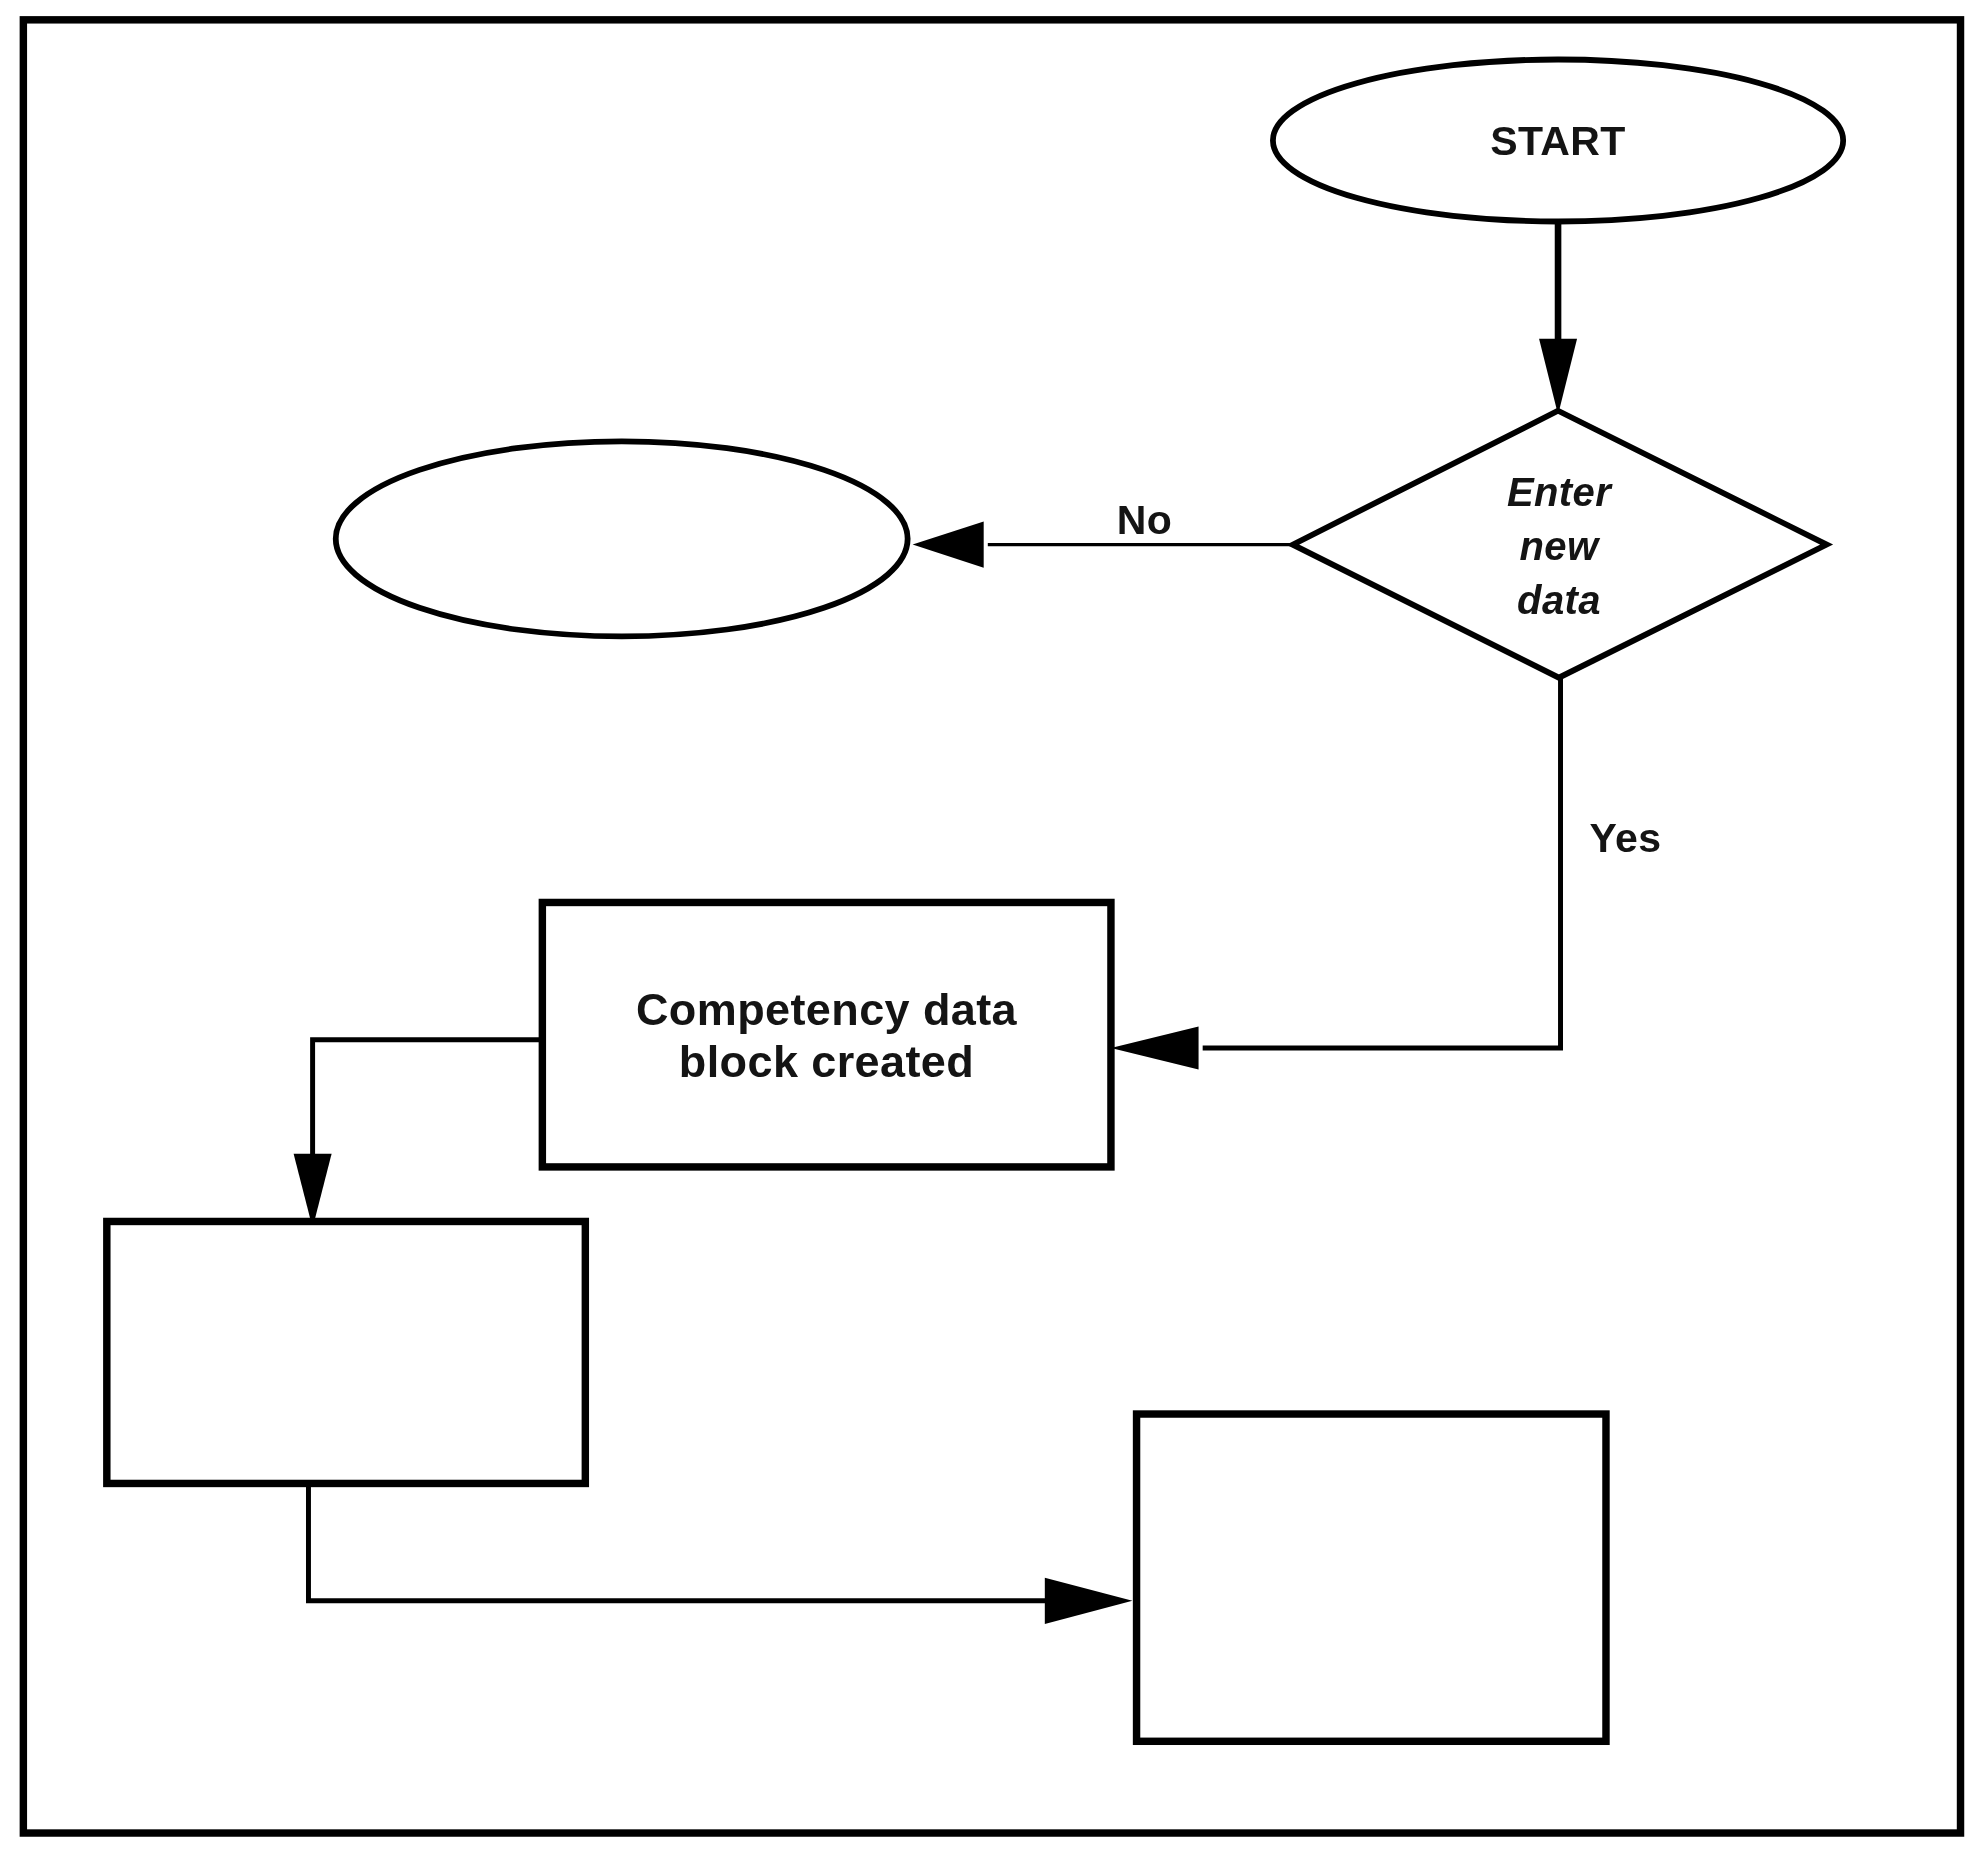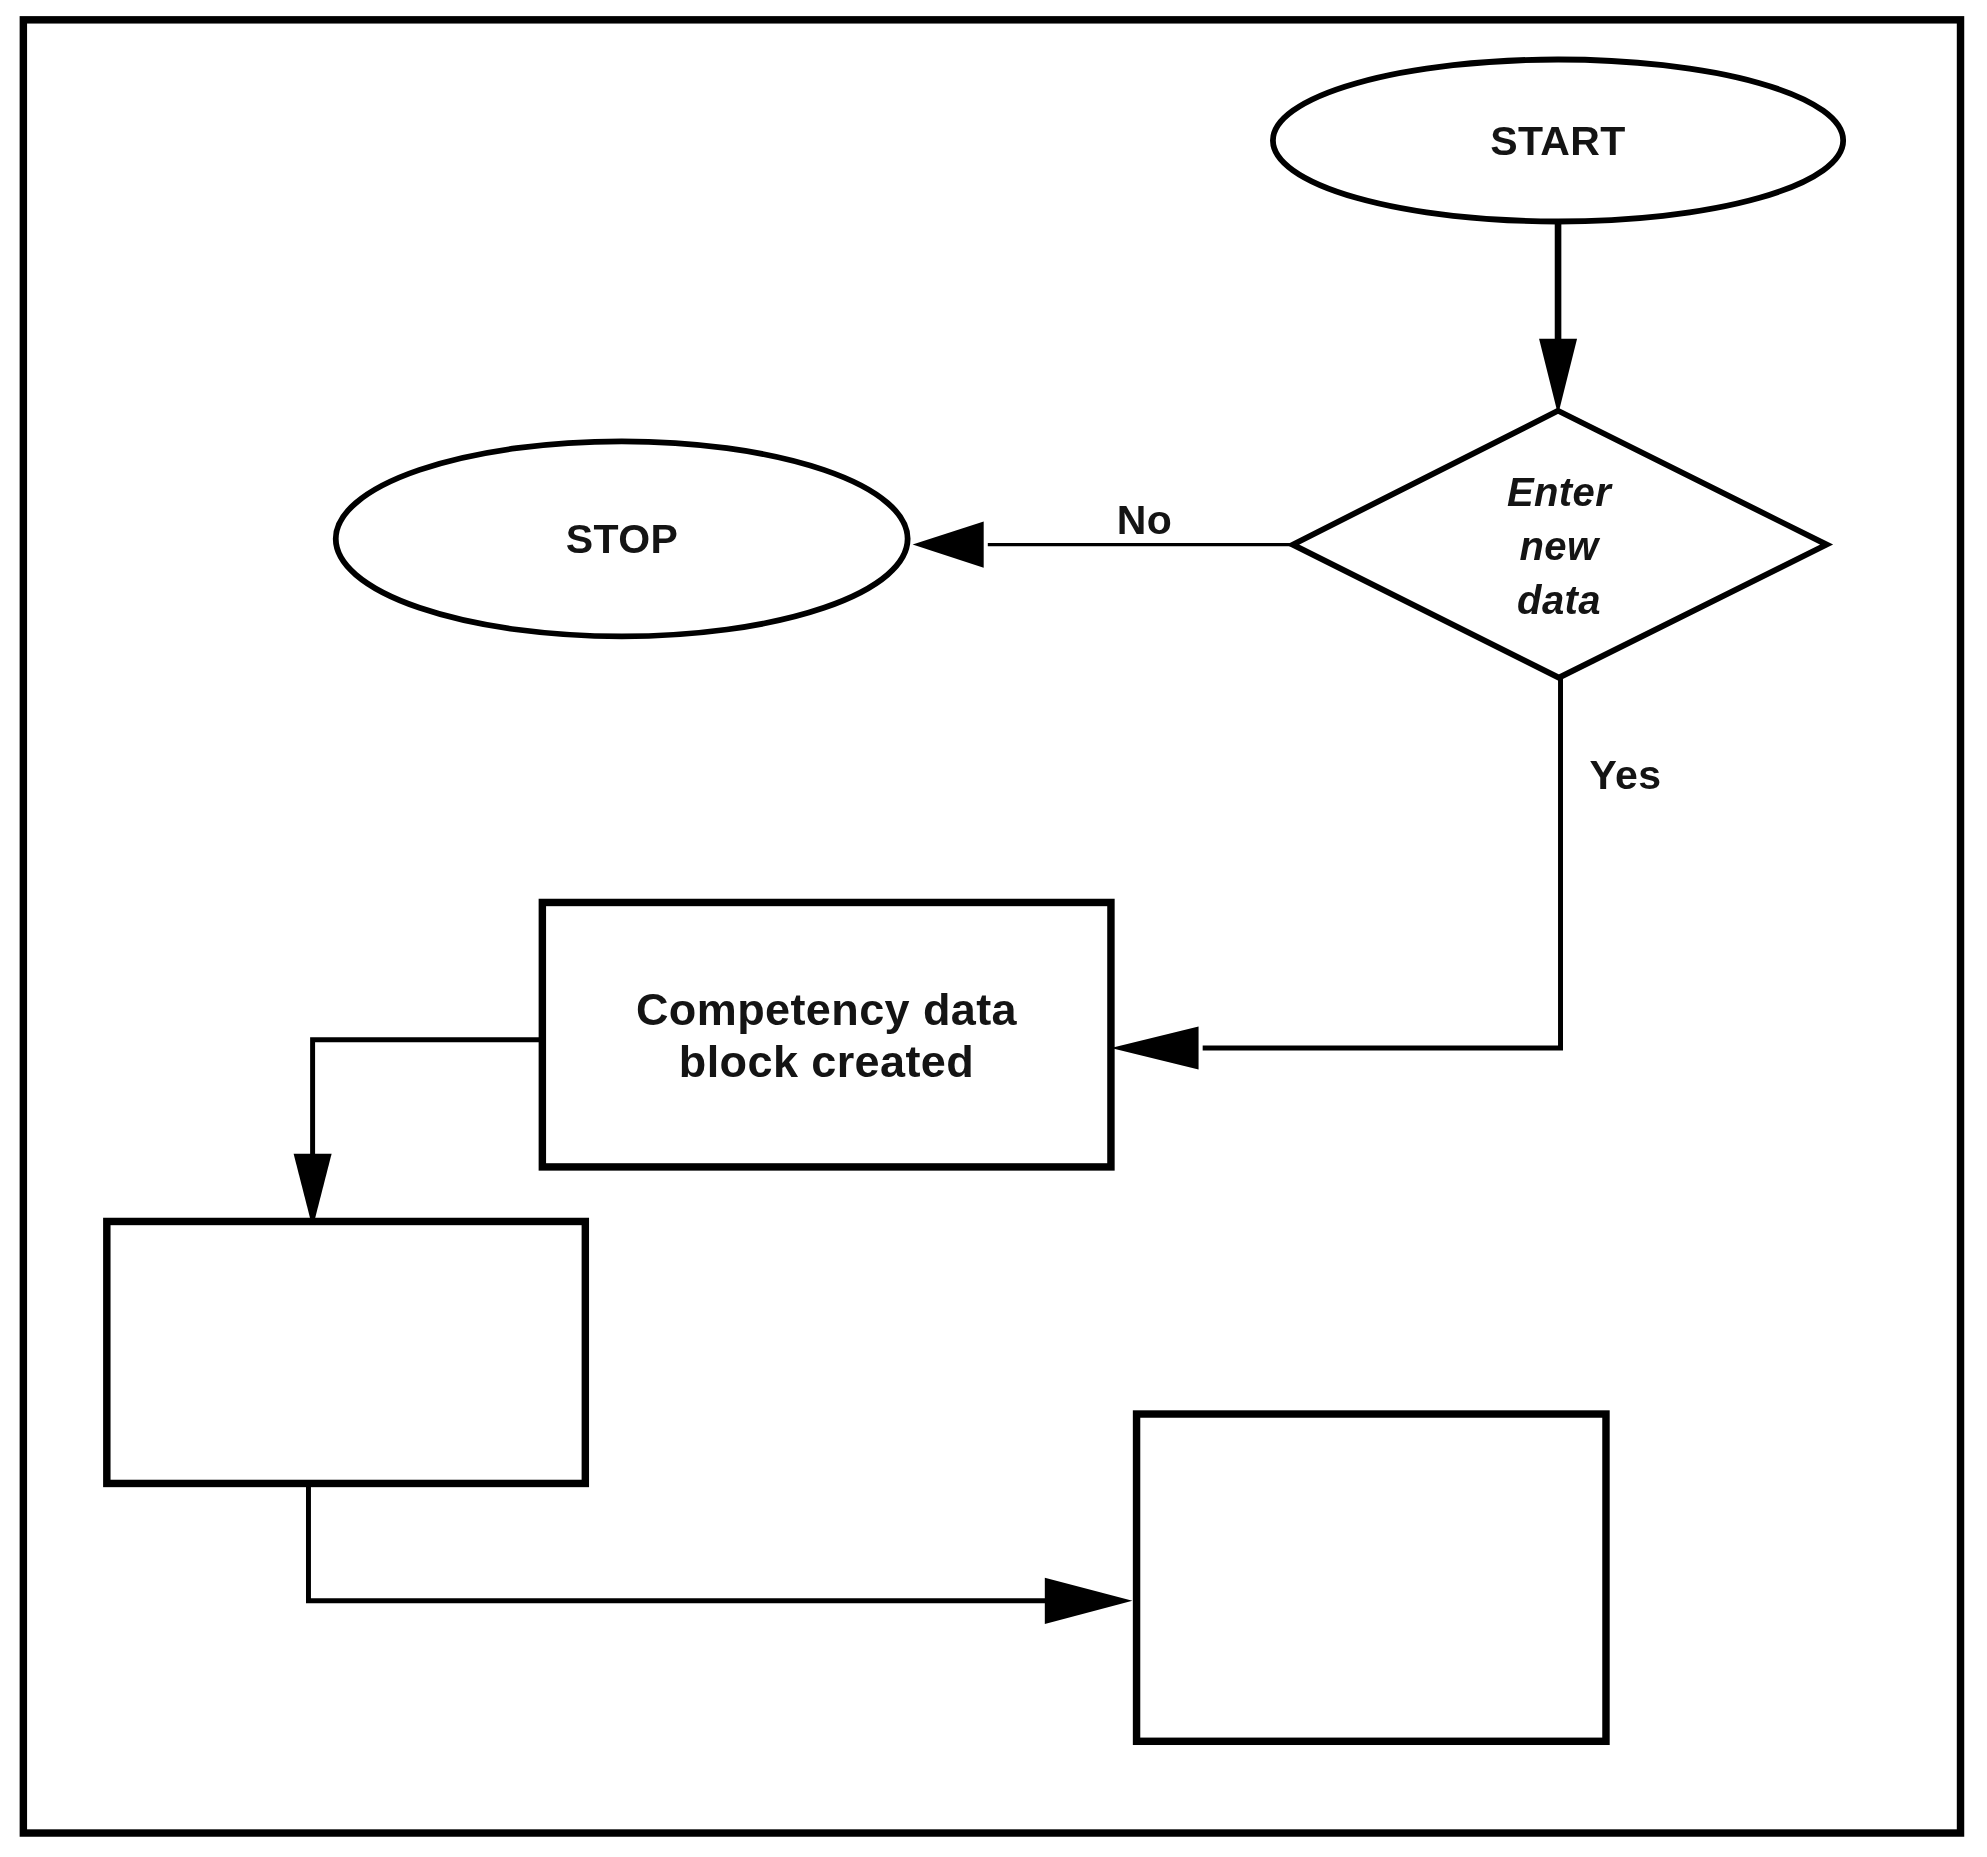--- a/index.html
+++ b/index.html
@@ -79,25 +79,24 @@
 
     <rect x="1375" y="1711" width="568" height="396" fill="#ffffff" stroke="#000000" stroke-width="9"></rect>
   </svg>
 
   <div class="node-label terminal-label" style="left:1273px; top:60px; width:570px; height:162px;text-align:right;">START</div>
 
   <div class="node-label decision-label" style="left:1372px; top:463px; width:374px; height:165px;font-style:italic;">Enter
 new
 data</div>
 
-  <div class="node-label terminal-label" style="left:336px; top:441px; width:572px; height:195px;">STOP</div>
 
   <div class="node-label process-label lh-competency" style="left:542px; top:903px; width:569px; height:265px;">Competency data
 block created</div>
 
 
 
   <div class="node-label edge-label" style="left:1062px; top:483px; width:165px; height:50px;">No</div>
 
-  <div class="node-label edge-label" style="left:1543px; top:738px; width:165px; height:50px;">Yes</div>
+  <div class="node-label edge-label" style="left:1543px; top:801px; width:165px; height:50px;">Yes</div>
 
 </div>
 
 
 </body></html>

